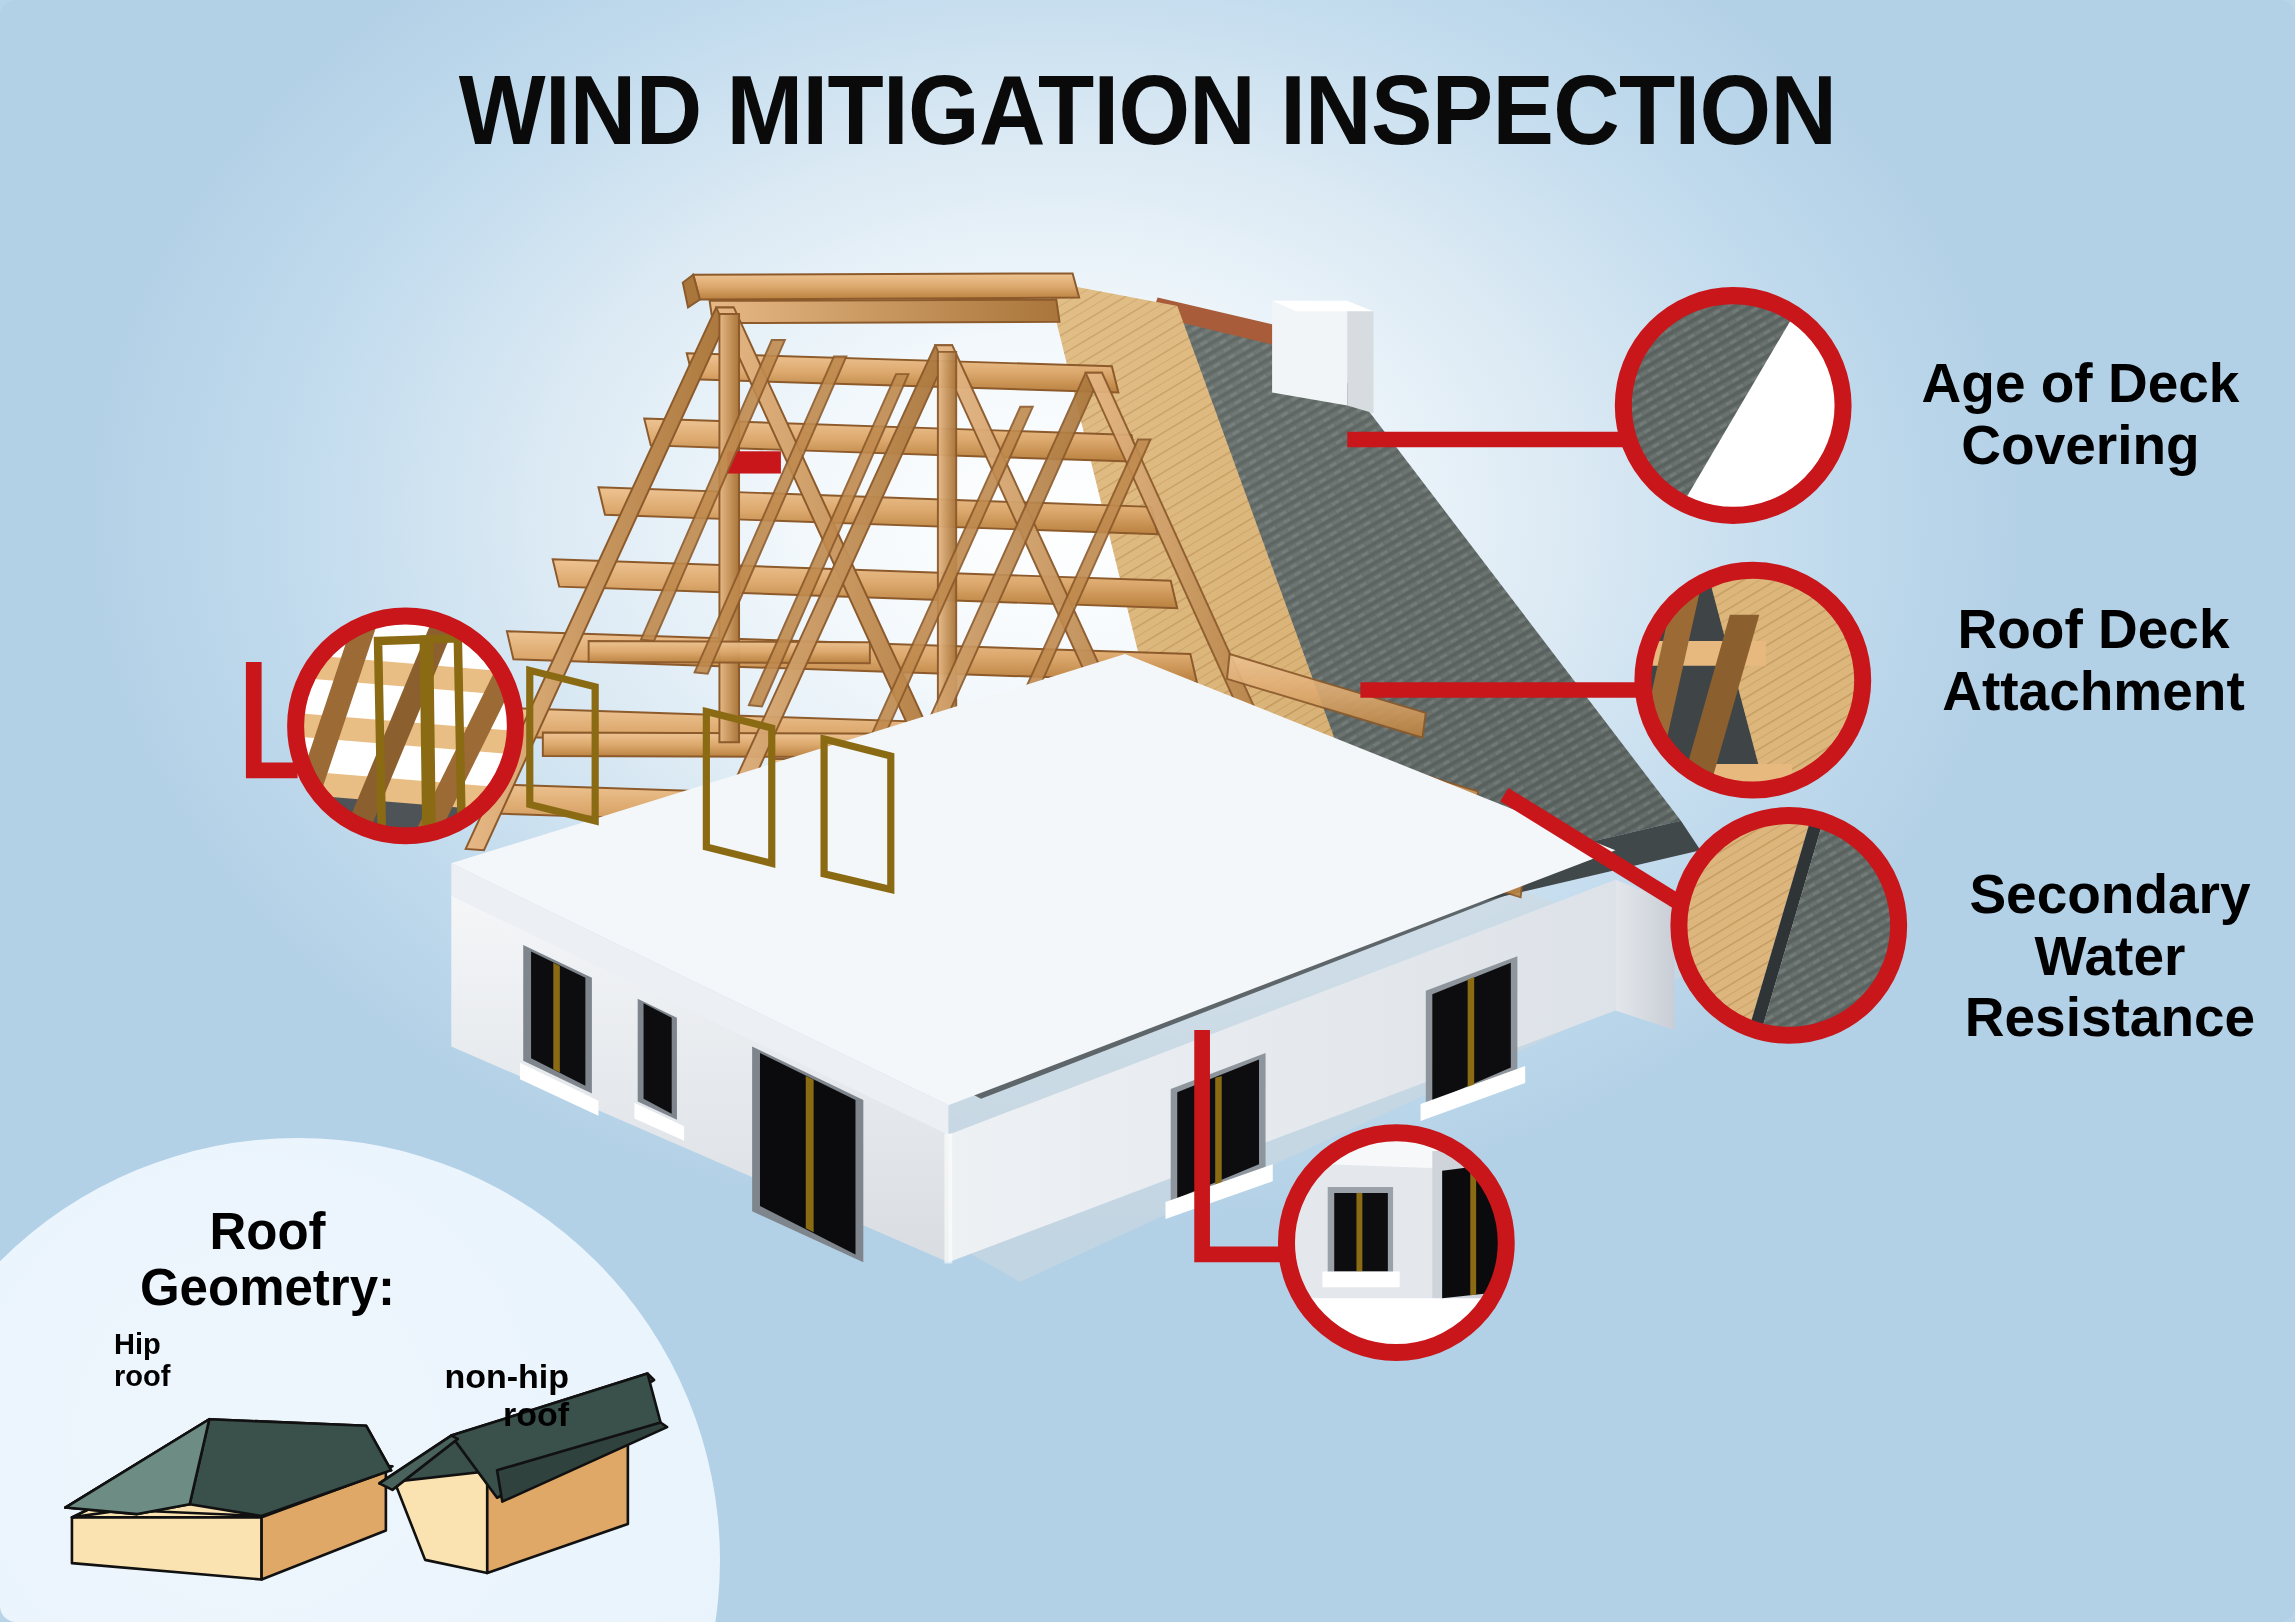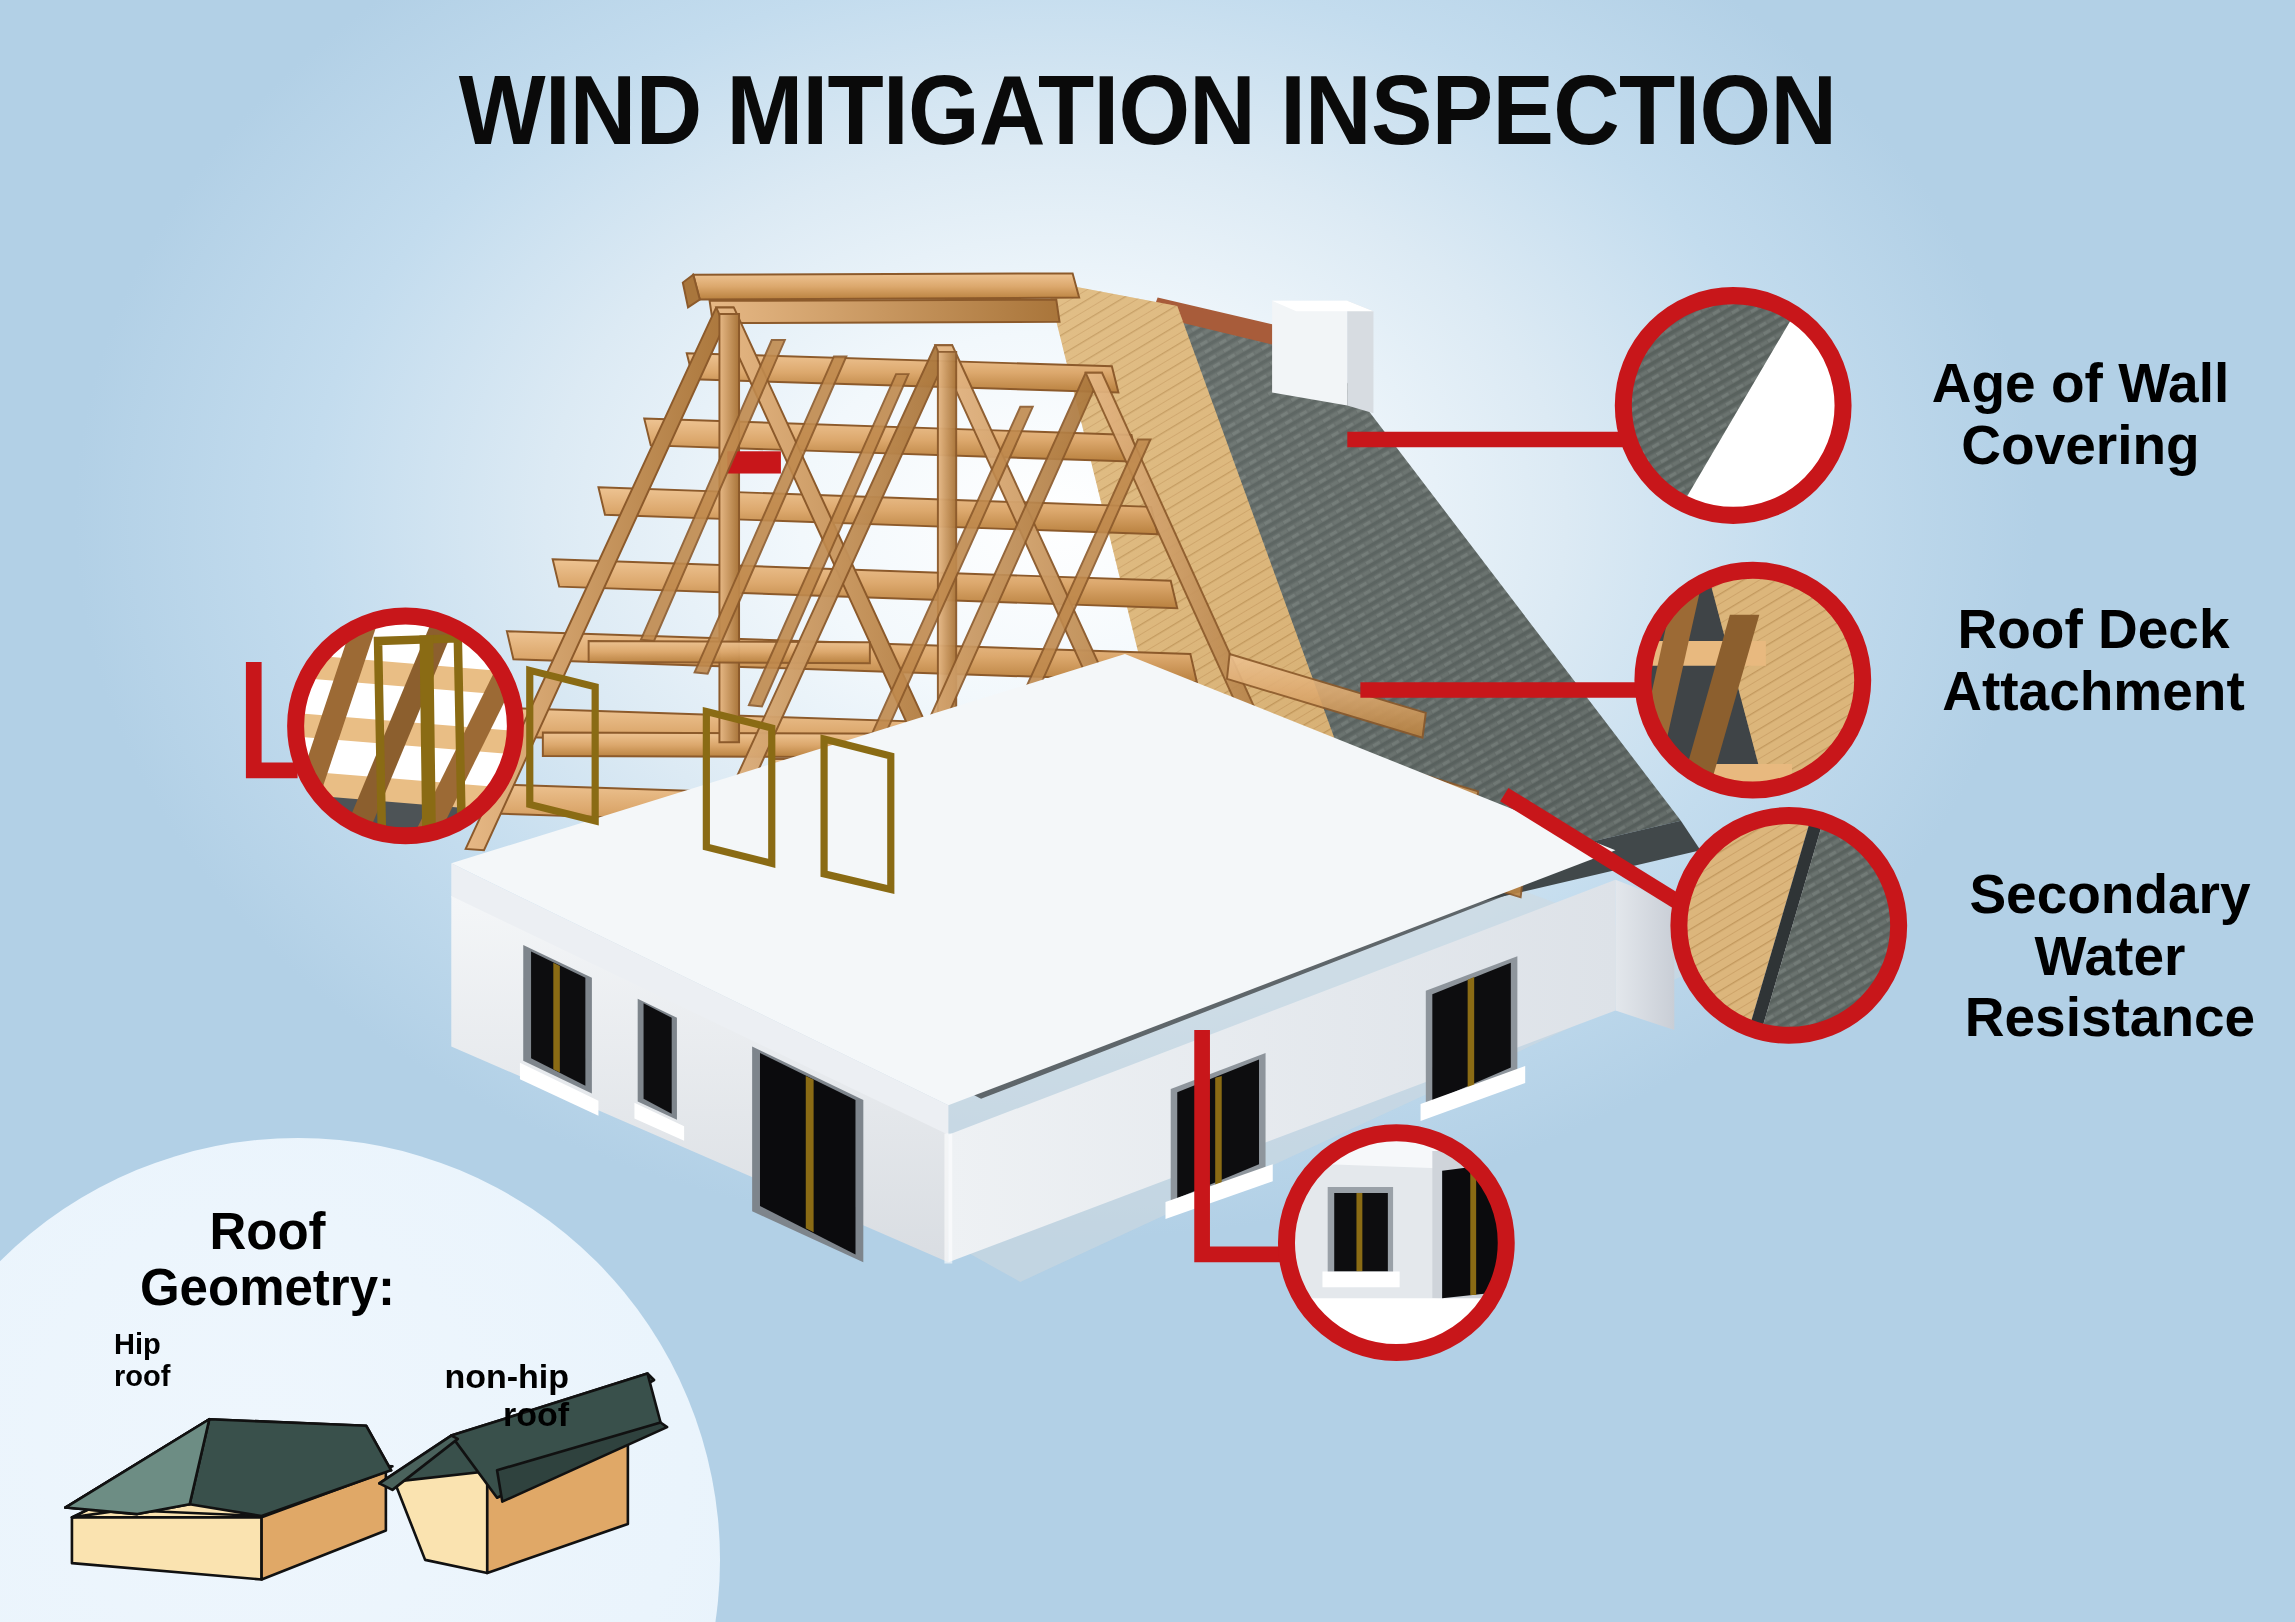--- a/index.html
+++ b/index.html
@@ -4,20 +4,21 @@
 <style>
   html,body{margin:0;padding:0;}
   body{
     width:2295px;height:1622px;overflow:hidden;
     font-family:"Liberation Sans", sans-serif;
     background:#b7d4e8;
   }
   #stage{position:relative;width:2295px;height:1622px;overflow:hidden;
     background:
       radial-gradient(ellipse 981px 720px at 46% 32%, #ffffff 0%, #f2f8fc 26%, #dceaf4 52%, #c3dcee 76%, #b2d0e6 100%);
+    border-radius: 16px;
   }
   
   .geo-ellipse{
     position:absolute;left:-124px;top:1138px;width:844px;height:844px;
     border-radius:50%;
     background:radial-gradient(circle at 45% 35%, #eef6fd 0%, #eaf4fc 60%, #e6f1fb 100%);
   }
   
   .title{
     position:absolute;top:58px;left:0;width:2295px;text-align:center;
@@ -364,21 +365,21 @@
       <polygon points="745,2240 960,2162 960,2330 745,2405" fill="#e0a867"></polygon>
       <polygon points="580,2268 690,2195 990,2100 1000,2110 760,2248" fill="#39504b"></polygon>
       <polygon points="690,2195 990,2100 1010,2175 760,2290" fill="#39504b"></polygon>
       <polygon points="760,2248 1010,2175 1020,2182 768,2296" fill="#2f423e"></polygon>
       <polygon points="580,2268 690,2195 700,2200 600,2278" fill="#4a625c"></polygon>
     </g>
   </svg>
 
   <div class="title">WIND MITIGATION INSPECTION</div>
 
-  <div class="label lbl-age">Age of Wall
+  <div class="label lbl-age">Age of Deck
 Covering</div>
   <div class="label lbl-deck">Roof Deck
 Attachment</div>
   <div class="label lbl-swr">Secondary
 Water
 Resistance</div>
 
   <div class="geo-title">Roof
 Geometry:</div>
   <div class="geo-hip">Hip

